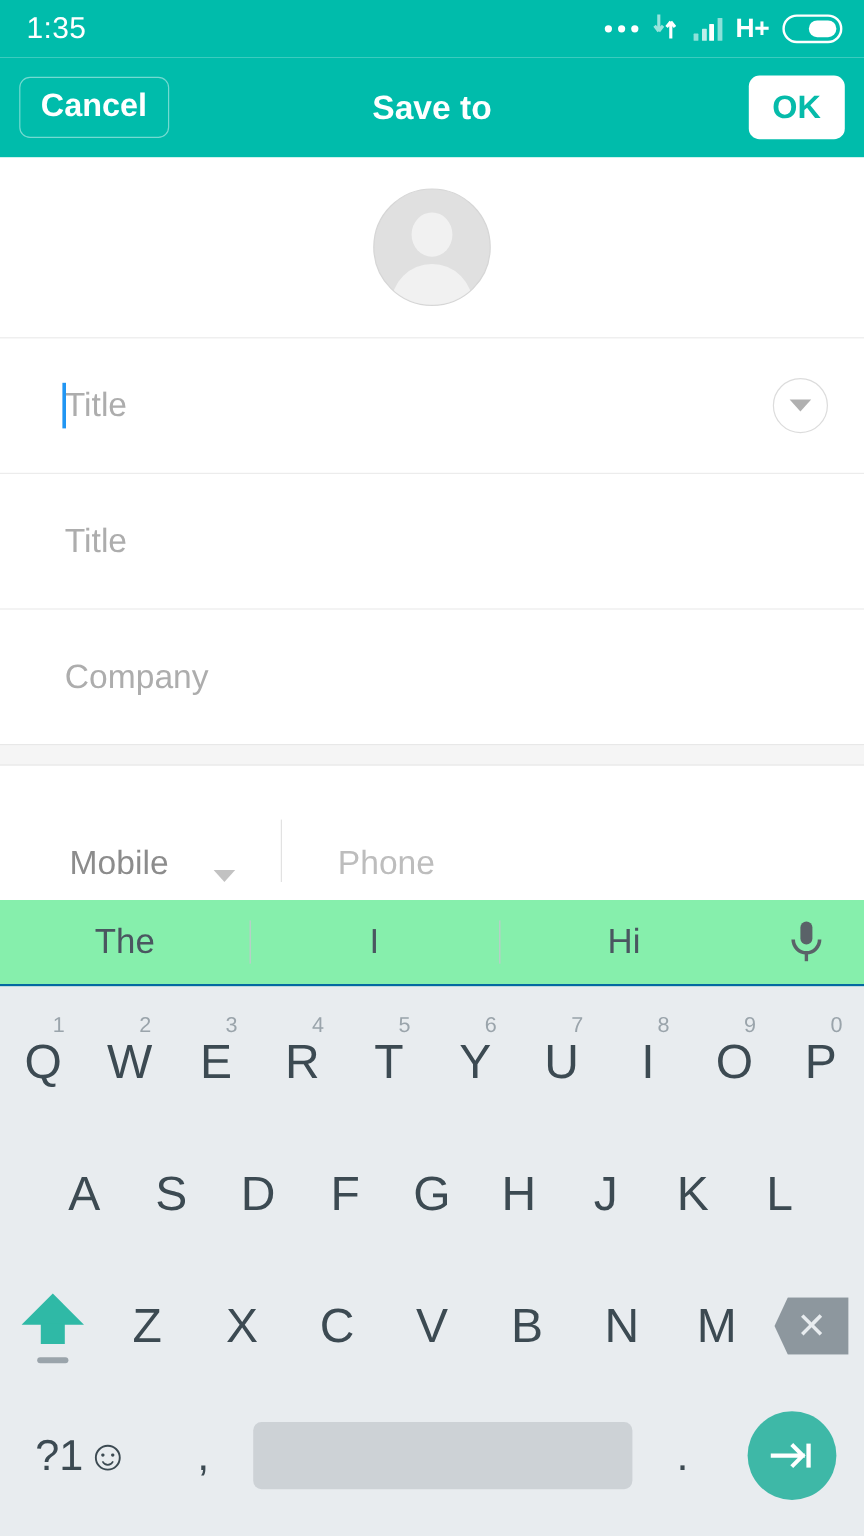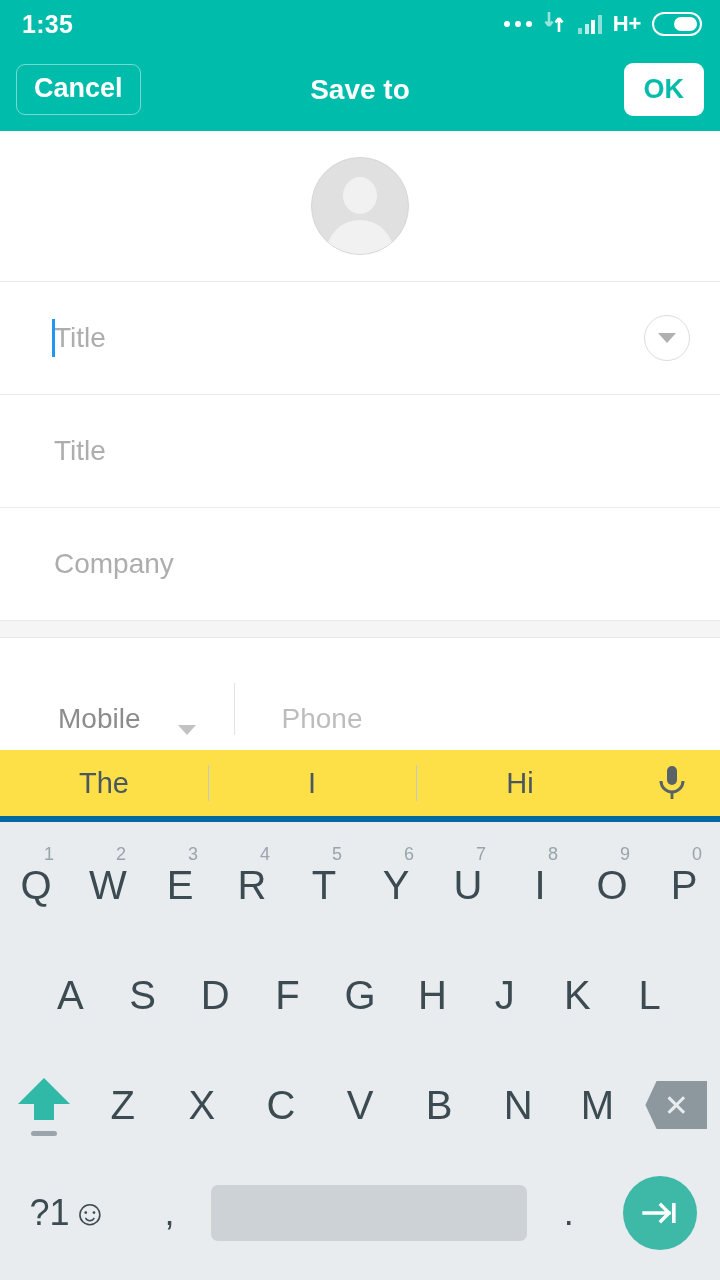--- a/index.html
+++ b/index.html
@@ -10,21 +10,21 @@
     overflow: hidden;
   }
   #app { position: relative; width: 720px; height: 1280px; background: #fff; }
 
   
   .statusbar {
     height: 48px; background: #00BCAB;
     display: flex; align-items: center;
     padding: 0 18px 0 22px; color: #fff;
   }
-  .status-time { font-size: 25px; font-weight: bold; letter-spacing: .3px; }
+  .status-time { font-size: 25px; font-weight: normal; letter-spacing: .3px; }
   .status-right { margin-left: auto; display: flex; align-items: center; gap: 11px; }
   .dots { display: flex; gap: 5px; align-items: center; }
   .dots i { width: 6px; height: 6px; border-radius: 50%; background: #fff; display: block; }
   .sync-icon { display: block; }
   .signal { display: flex; align-items: flex-end; gap: 2.5px; height: 20px; }
   .signal i { width: 4px; background: #fff; display: block; border-radius: .5px; }
   .signal i:nth-child(1) { height: 6px; opacity: .55; }
   .signal i:nth-child(2) { height: 10px; opacity: .75; }
   .signal i:nth-child(3) { height: 14px; }
   .signal i:nth-child(4) { height: 19px; opacity: .55; }
@@ -102,22 +102,22 @@
     width: 0; height: 0; margin-left: 38px;
     border-left: 9px solid transparent; border-right: 9px solid transparent;
     border-top: 10px solid #C2C2C2;
   }
   .vdiv { width: 1px; height: 52px; background: #E2E2E2; margin-left: 38px; }
   .phone-ph { font-size: 28px; color: #BDBDBD; margin-left: 46px; }
 
   
   .keyboard { position: absolute; left: 0; bottom: 0; width: 720px; }
   .suggest {
-    height: 72px; background: #fde047; display: flex; align-items: center;
-    border-bottom: 6px solid #0369a1;
+    height: 72px; background: #86efac; display: flex; align-items: center;
+    border-bottom: 2px solid #0369a1;
   }
   .sug {
     flex: 1; text-align: center; font-size: 29px; color: #4A5660;
     position: relative; line-height: 72px;
   }
   .sug + .sug::before {
     content: ""; position: absolute; left: 0; top: 18px;
     width: 1px; height: 36px; background: #C3C9CE;
   }
   .mic-cell { width: 96px; display: flex; align-items: center; justify-content: center; }

